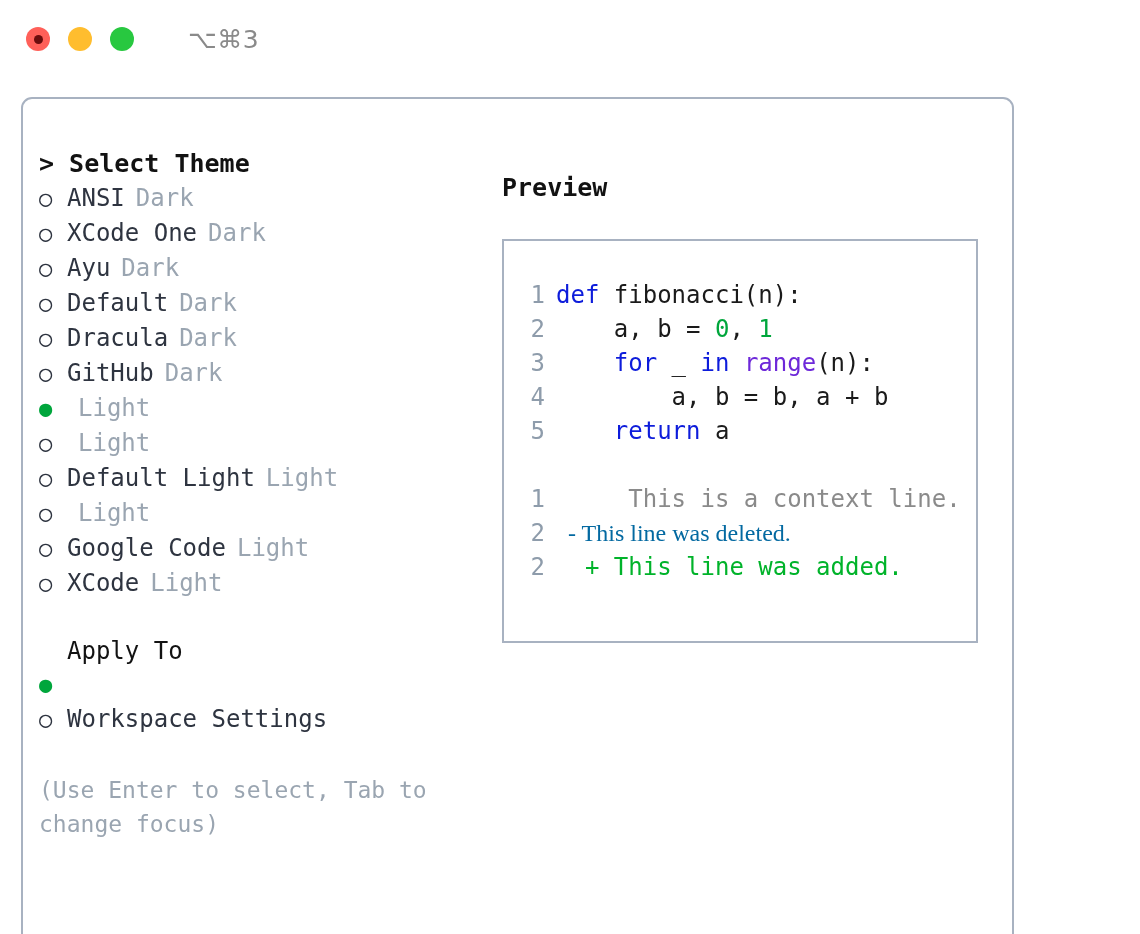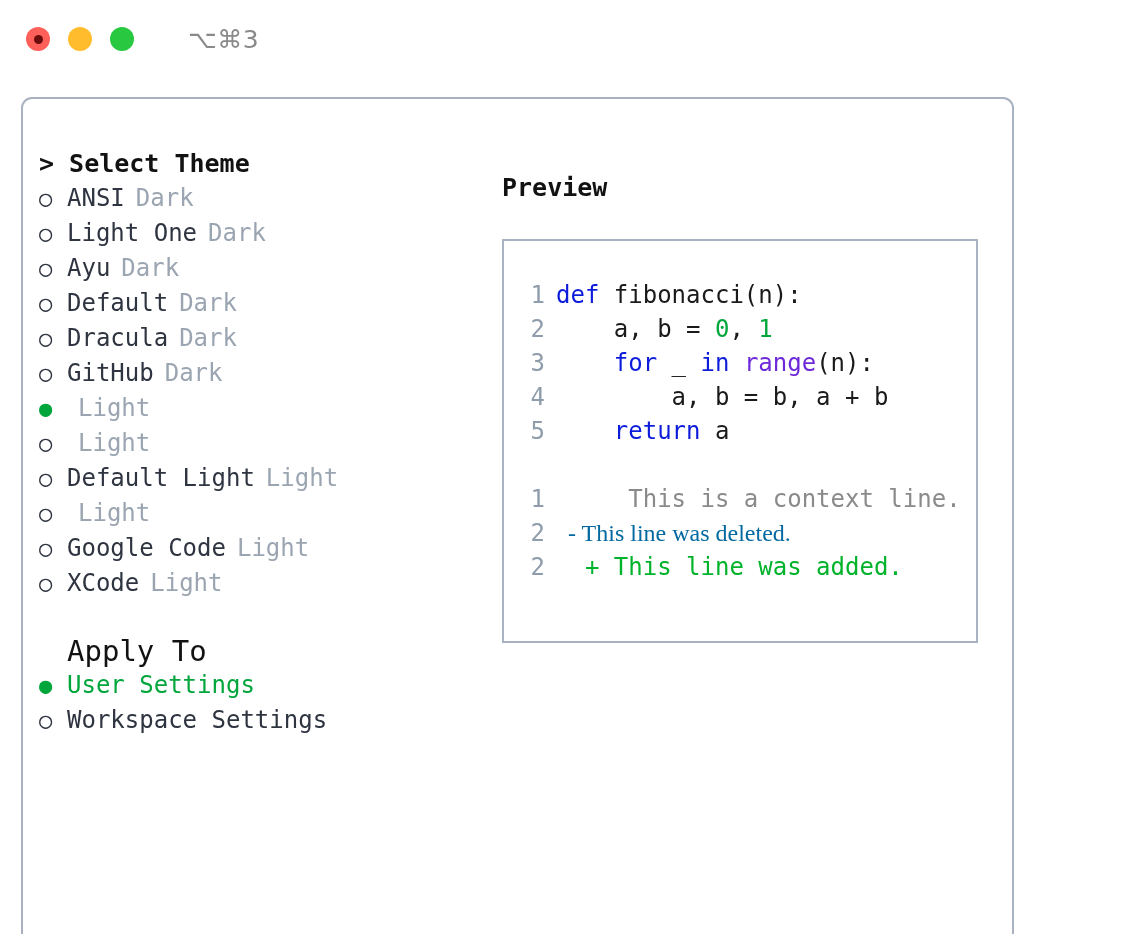--- a/index.html
+++ b/index.html
@@ -133,21 +133,21 @@
   .row.selected .label { color: #00a63c; }
   .variant {
     color: #9aa5b1;
     margin-left: 11px;
   }
   .row.selected .variant { color: #9aa5b1; }
 
   .section-gap { height: 33px; }
 
   .section-head {
-    font-size: 29px;
+    font-size: 24px;
     color: #121212;
     line-height: 34px;
     padding-left: 28px;
     white-space: pre;
   }
 
   .hint {
     margin-top: 36px;
     font-size: 23px;
     line-height: 34px;
@@ -225,42 +225,43 @@
 
   <div class="window" data-name="main-window-frame">
     <div class="cols">
 
       <div class="left-col" data-name="theme-selector-column">
 
         <div class="panel-title" data-name="page-title">&gt; Select Theme</div>
 
         <div class="list" data-name="theme-list" id="theme-list">
             <div class="row" data-name="theme-item-0"><span class="marker" data-name="radio-unselected-icon">○</span><span class="label" data-name="theme-item-label">ANSI</span><span class="variant" data-name="theme-item-variant-badge">Dark</span></div>
-            <div class="row" data-name="theme-item-1"><span class="marker" data-name="radio-unselected-icon">○</span><span class="label" data-name="theme-item-label">Light One</span><span class="variant" data-name="theme-item-variant-badge">Dark</span></div>
+            <div class="row" data-name="theme-item-1"><span class="marker" data-name="radio-unselected-icon">○</span><span class="label" data-name="theme-item-label">XCode One</span><span class="variant" data-name="theme-item-variant-badge">Dark</span></div>
             <div class="row" data-name="theme-item-2"><span class="marker" data-name="radio-unselected-icon">○</span><span class="label" data-name="theme-item-label">Ayu</span><span class="variant" data-name="theme-item-variant-badge">Dark</span></div>
             <div class="row" data-name="theme-item-3"><span class="marker" data-name="radio-unselected-icon">○</span><span class="label" data-name="theme-item-label">Default</span><span class="variant" data-name="theme-item-variant-badge">Dark</span></div>
             <div class="row" data-name="theme-item-4"><span class="marker" data-name="radio-unselected-icon">○</span><span class="label" data-name="theme-item-label">Dracula</span><span class="variant" data-name="theme-item-variant-badge">Dark</span></div>
             <div class="row" data-name="theme-item-5"><span class="marker" data-name="radio-unselected-icon">○</span><span class="label" data-name="theme-item-label">GitHub</span><span class="variant" data-name="theme-item-variant-badge">Dark</span></div>
             <div class="row selected" data-name="theme-item-6"><span class="marker sel" data-name="radio-selected-icon">●</span><span class="variant" data-name="theme-item-variant-badge">Light</span></div>
             <div class="row" data-name="theme-item-7"><span class="marker" data-name="radio-unselected-icon">○</span><span class="variant" data-name="theme-item-variant-badge">Light</span></div>
             <div class="row" data-name="theme-item-8"><span class="marker" data-name="radio-unselected-icon">○</span><span class="label" data-name="theme-item-label">Default Light</span><span class="variant" data-name="theme-item-variant-badge">Light</span></div>
             <div class="row" data-name="theme-item-9"><span class="marker" data-name="radio-unselected-icon">○</span><span class="variant" data-name="theme-item-variant-badge">Light</span></div>
             <div class="row" data-name="theme-item-10"><span class="marker" data-name="radio-unselected-icon">○</span><span class="label" data-name="theme-item-label">Google Code</span><span class="variant" data-name="theme-item-variant-badge">Light</span></div>
             <div class="row" data-name="theme-item-11"><span class="marker" data-name="radio-unselected-icon">○</span><span class="label" data-name="theme-item-label">XCode</span><span class="variant" data-name="theme-item-variant-badge">Light</span></div>
           </div>
 
         <div class="section-gap" data-name="section-spacer"></div>
 
         <div class="section-head" data-name="apply-to-heading">Apply To</div>
 
         <div class="list" data-name="apply-to-list" id="apply-to-list">
-            <div class="row selected" data-name="apply-to-option-0"><span class="marker sel" data-name="radio-selected-icon">●</span><span class="label" data-name="apply-to-option-label">User Settings</span></div>
+            <div class="row selected" data-name="apply-to-option-0"><span class="marker sel" data-name="radio-selected-icon">●</span></div>
             <div class="row" data-name="apply-to-option-1"><span class="marker" data-name="radio-unselected-icon">○</span><span class="label" data-name="apply-to-option-label">Workspace Settings</span></div>
           </div>
 
+        <div class="hint" data-name="keyboard-hint-text">(Use Enter to select, Tab to change focus)</div>
       </div>
 
       <div class="right-col" data-name="preview-column">
         <div class="panel-title" data-name="preview-title">Preview</div>
 
         <div class="preview-box" data-name="preview-panel">
           <div class="code" data-name="code-sample" id="code-sample"><div class="cline" data-name="code-line-0"><span class="lineno" data-name="code-line-number">1</span><span class="src" data-name="code-line-source"><span class="kw" data-name="code-token-kw">def</span><span class="plain" data-name="code-token-plain"> fibonacci(n):</span></span></div><div class="cline" data-name="code-line-1"><span class="lineno" data-name="code-line-number">2</span><span class="src" data-name="code-line-source"><span class="plain" data-name="code-token-plain">    a, b = </span><span class="num" data-name="code-token-num">0</span><span class="plain" data-name="code-token-plain">, </span><span class="num" data-name="code-token-num">1</span></span></div><div class="cline" data-name="code-line-2"><span class="lineno" data-name="code-line-number">3</span><span class="src" data-name="code-line-source"><span class="plain" data-name="code-token-plain">    </span><span class="kw" data-name="code-token-kw">for</span><span class="plain" data-name="code-token-plain"> _ </span><span class="kw" data-name="code-token-kw">in</span><span class="plain" data-name="code-token-plain"> </span><span class="fn" data-name="code-token-fn">range</span><span class="plain" data-name="code-token-plain">(n):</span></span></div><div class="cline" data-name="code-line-3"><span class="lineno" data-name="code-line-number">4</span><span class="src" data-name="code-line-source"><span class="plain" data-name="code-token-plain">        a, b = b, a + b</span></span></div><div class="cline" data-name="code-line-4"><span class="lineno" data-name="code-line-number">5</span><span class="src" data-name="code-line-source"><span class="plain" data-name="code-token-plain">    </span><span class="kw" data-name="code-token-kw">return</span><span class="plain" data-name="code-token-plain"> a</span></span></div><div class="blank-line" data-name="code-blank-line"></div><div class="cline" data-name="diff-line-0"><span class="lineno" data-name="diff-line-number">1</span><span class="ctx" data-name="diff-line-ctx-text">     This is a context line.</span></div><div class="cline" data-name="diff-line-1"><span class="lineno" data-name="diff-line-number">2</span><span class="del" data-name="diff-line-del-text">  - This line was deleted.</span></div><div class="cline" data-name="diff-line-2"><span class="lineno" data-name="diff-line-number">2</span><span class="add" data-name="diff-line-add-text">  + This line was added.</span></div></div>
         </div>
       </div>
 

